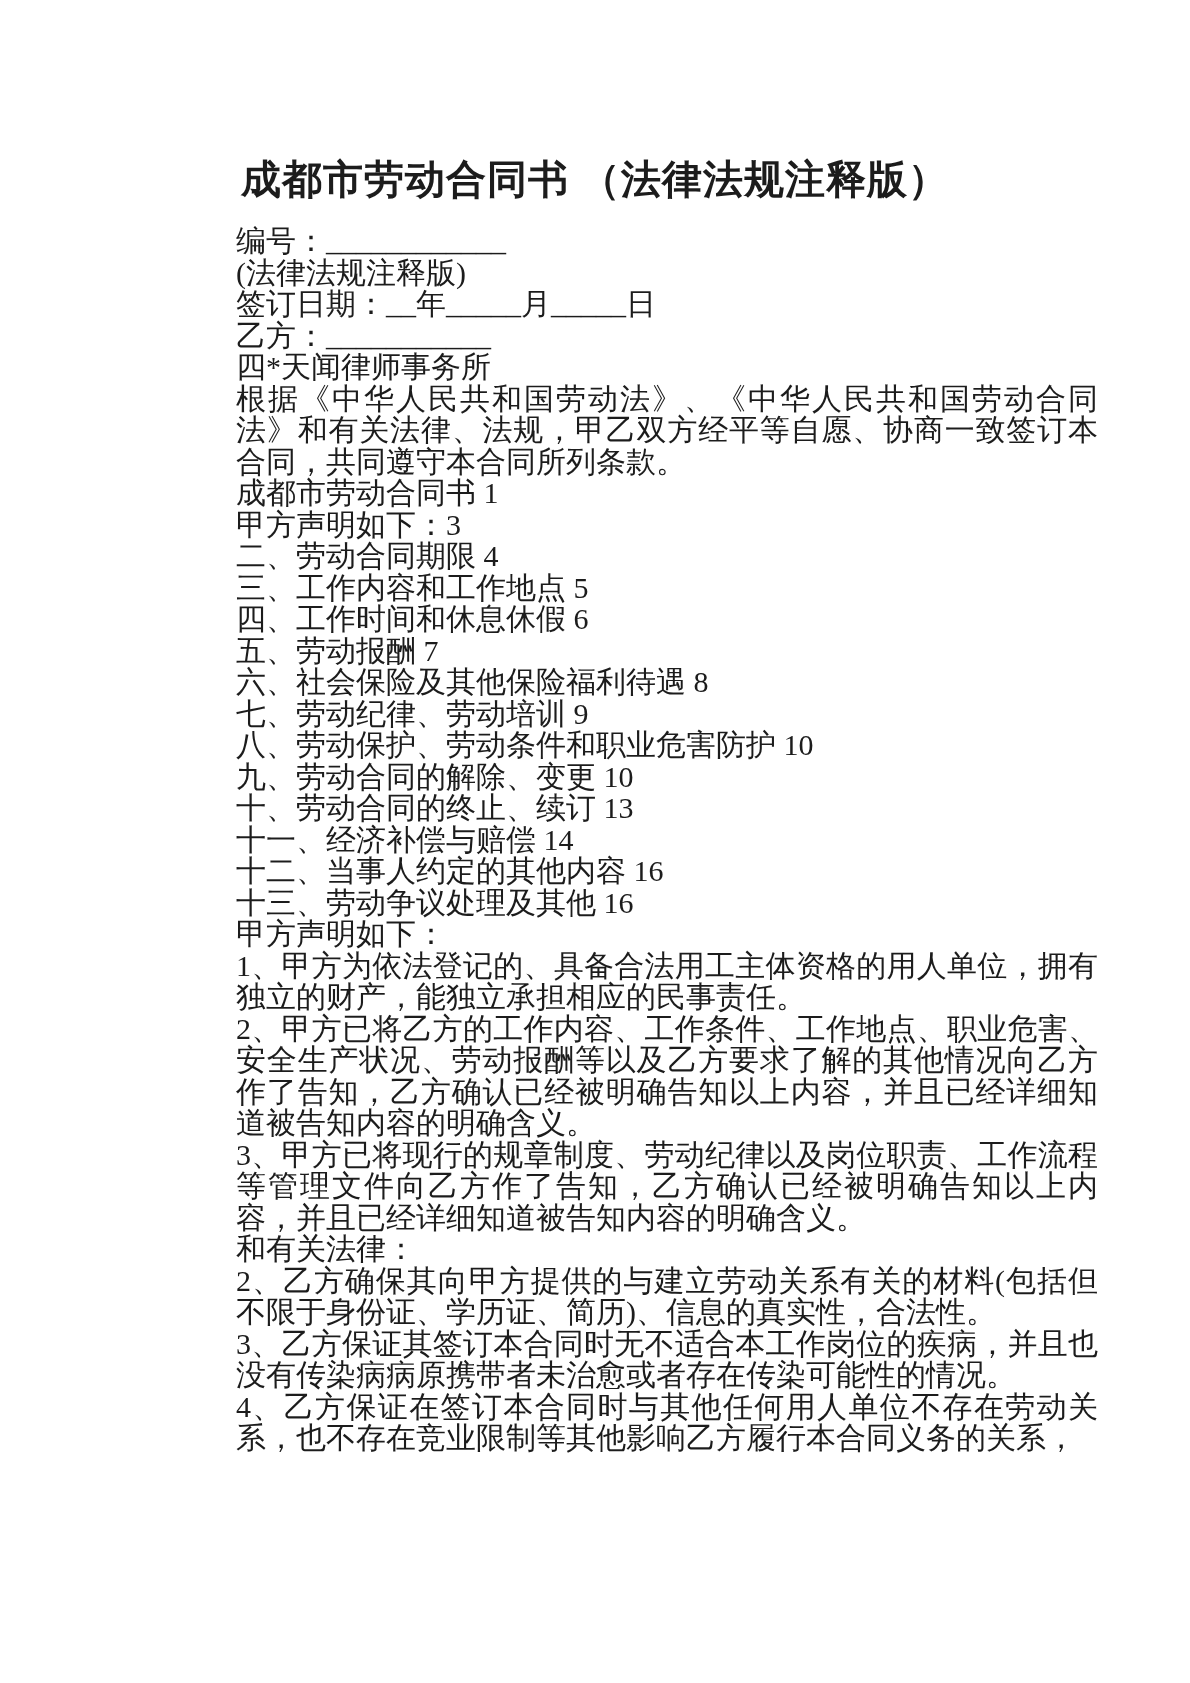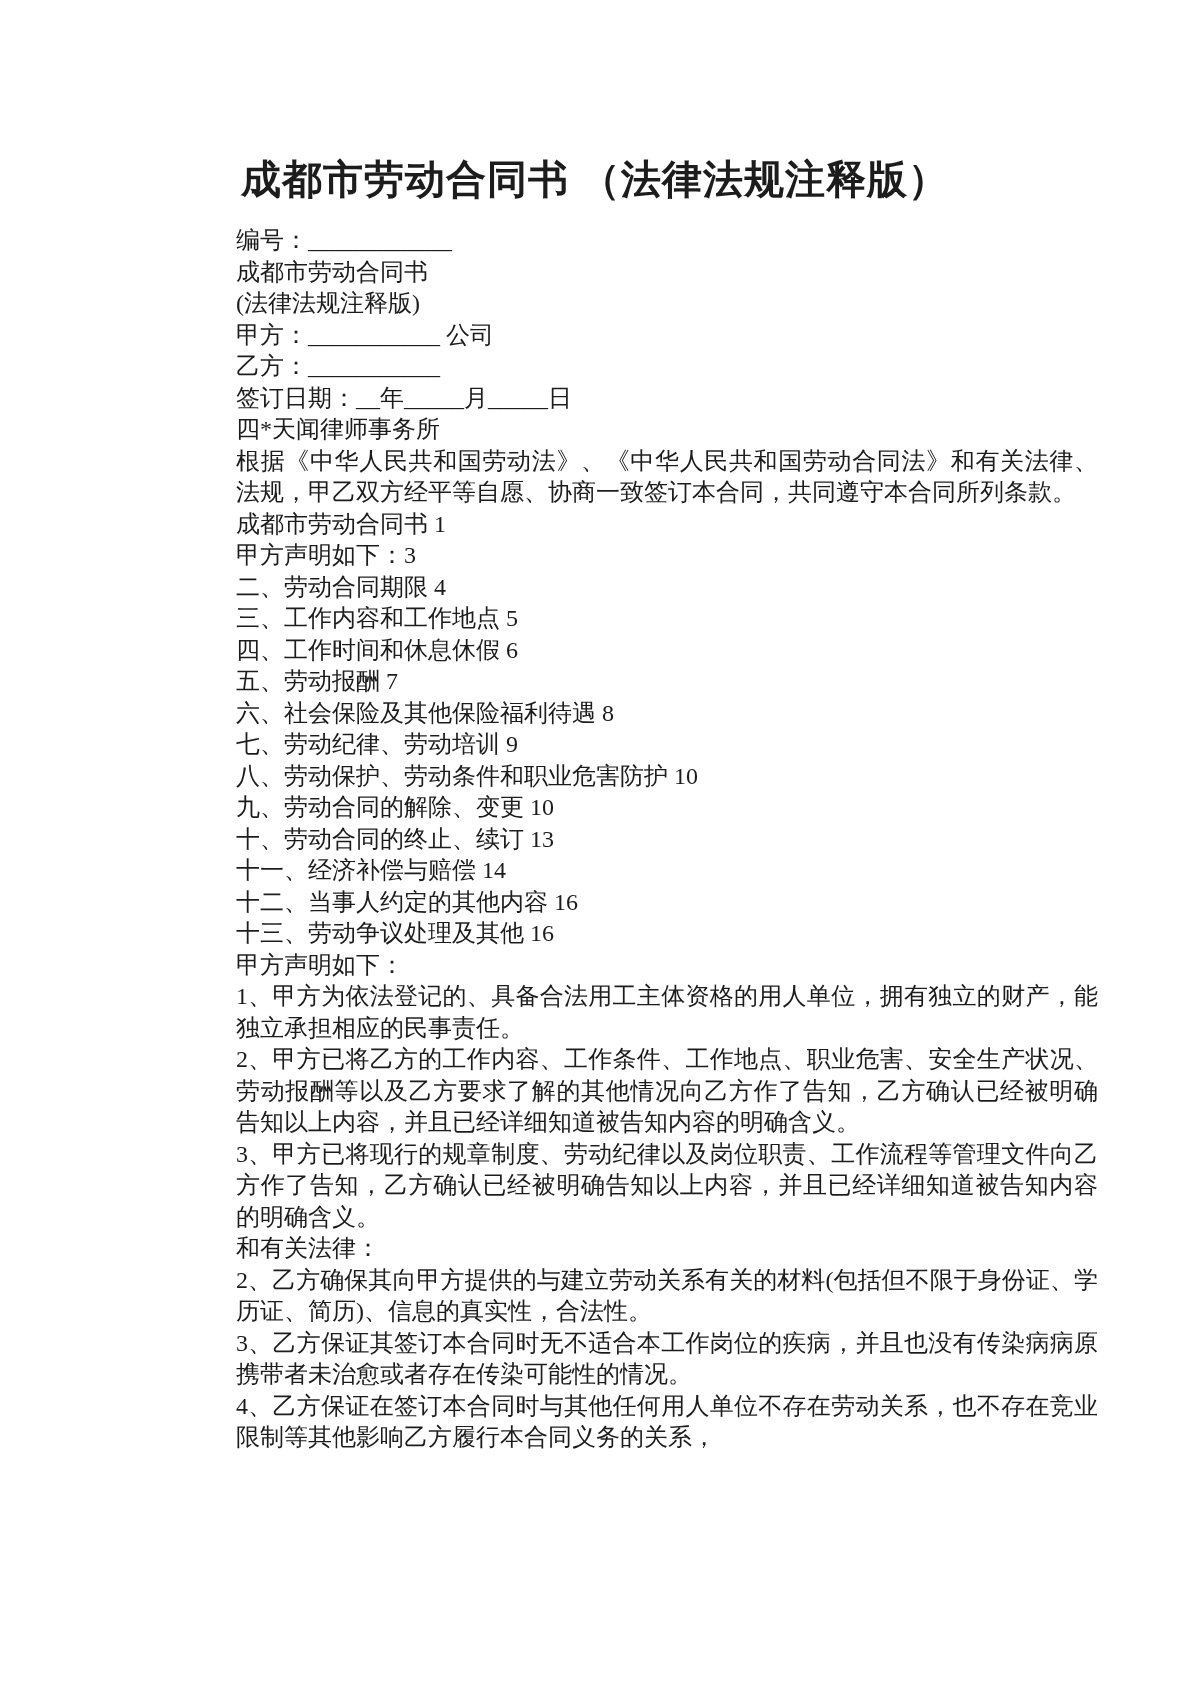--- a/index.html
+++ b/index.html
@@ -22,41 +22,39 @@
     font-size: 40px;
     font-weight: bold;
     line-height: 50px;
     letter-spacing: 1px;
     white-space: nowrap;
   }
   .doc-content {
     margin-left: 178px;
     margin-top: 20px;
     width: 862px;
-    font-size: 24px;
+    font-size: 30px;
     line-height: 31.5px;
   }
   .doc-content p {
     text-align: justify;
     text-justify: inter-ideograph;
     word-break: break-all;
   }
 </style>
 </head>
 <body>
 
 <div class="page">
   <h1 class="doc-title">成都市劳动合同书 （法律法规注释版）</h1>
   <div class="doc-content" id="doc-content">
       <p>编号：____________</p>
-      <p>成都市劳动合同书</p>
       <p>(法律法规注释版)</p>
-      <p>甲方：___________ 公司</p>
+      <p>签订日期：__年_____月_____日</p>
       <p>乙方：___________</p>
-      <p>签订日期：__年_____月_____日</p>
       <p>四*天闻律师事务所</p>
       <p>根据《中华人民共和国劳动法》、《中华人民共和国劳动合同法》和有关法律、法规，甲乙双方经平等自愿、协商一致签订本合同，共同遵守本合同所列条款。</p>
       <p>成都市劳动合同书 1</p>
       <p>甲方声明如下：3</p>
       <p>二、劳动合同期限 4</p>
       <p>三、工作内容和工作地点 5</p>
       <p>四、工作时间和休息休假 6</p>
       <p>五、劳动报酬 7</p>
       <p>六、社会保险及其他保险福利待遇 8</p>
       <p>七、劳动纪律、劳动培训 9</p>

